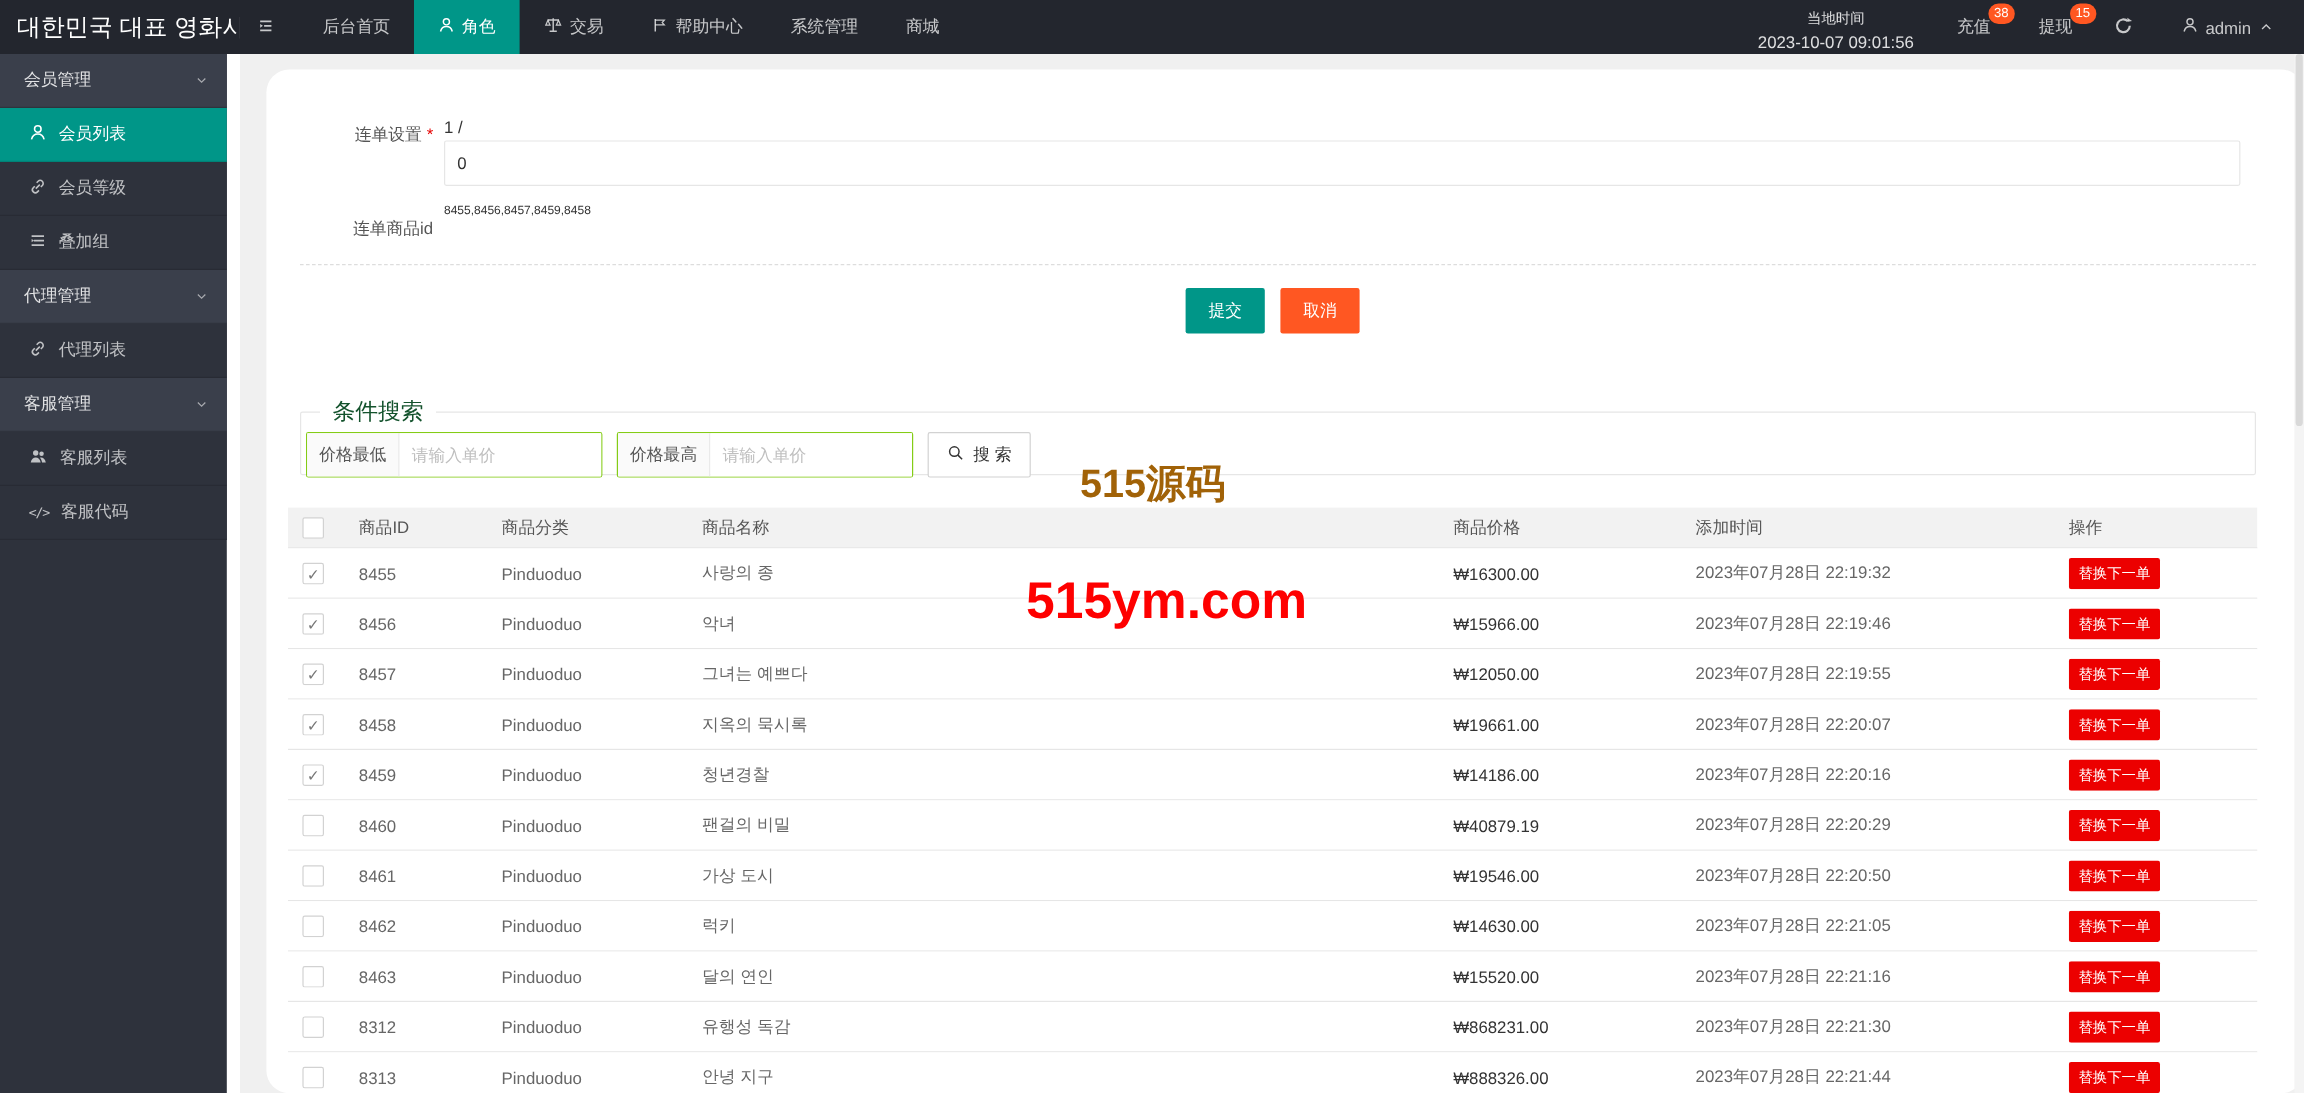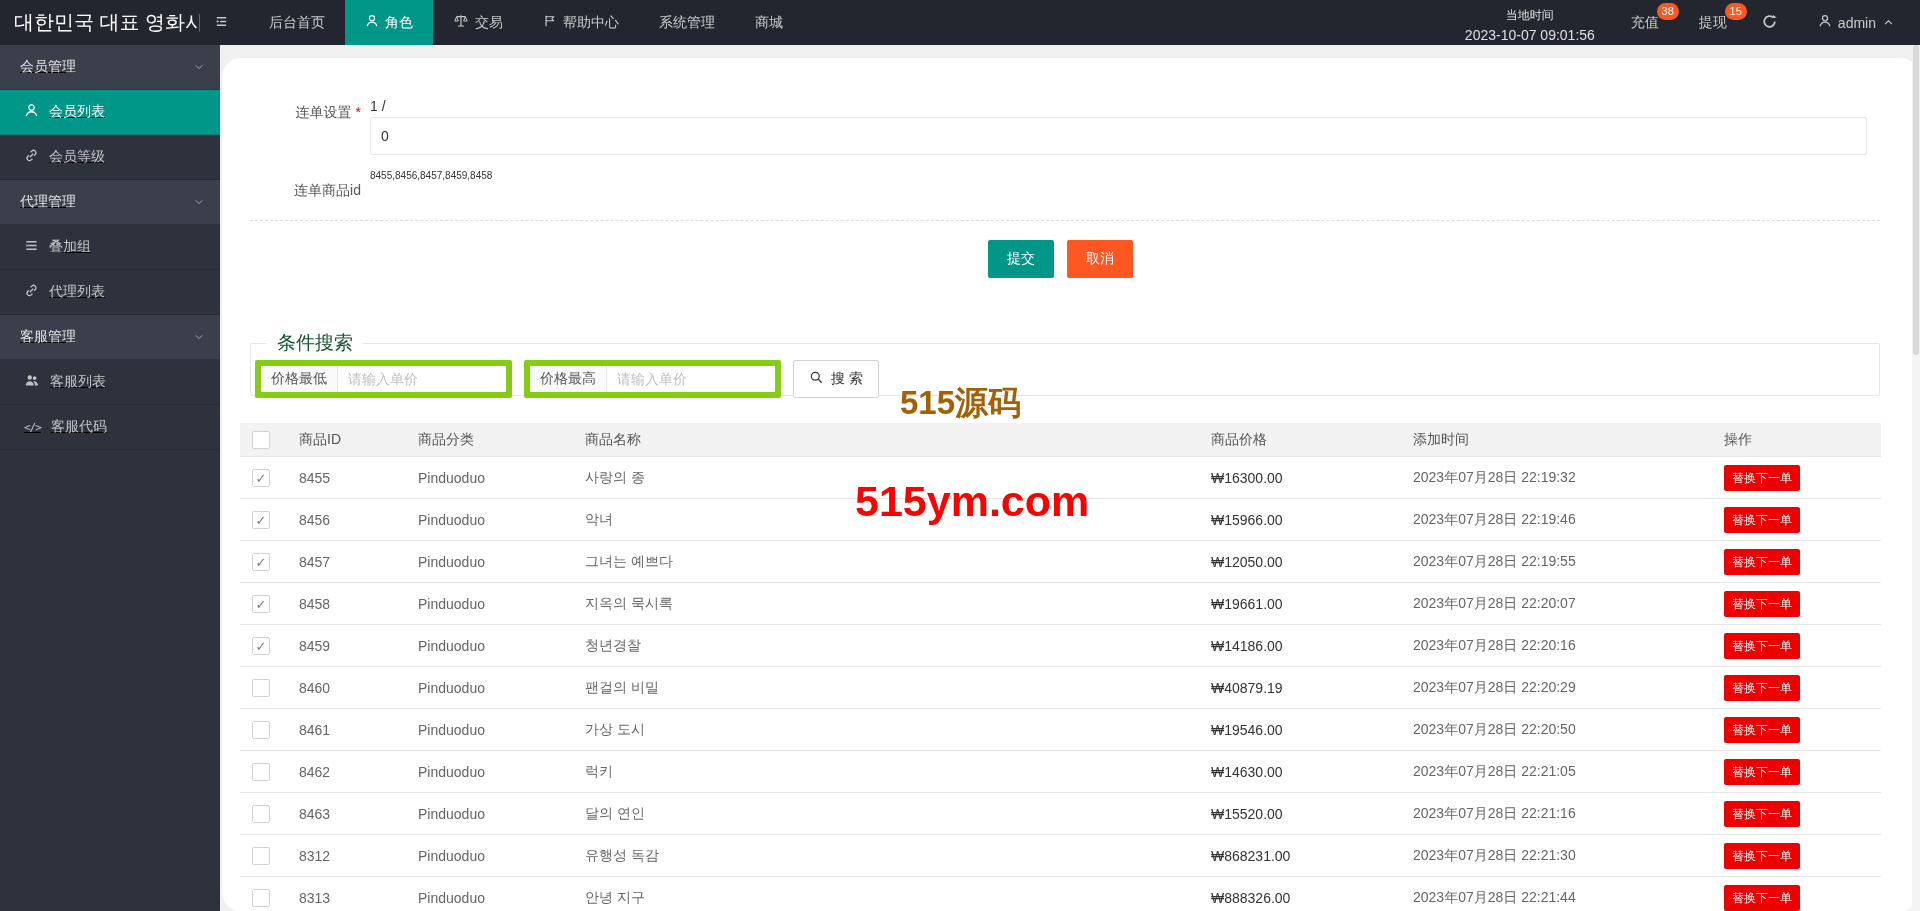--- a/index.html
+++ b/index.html
@@ -15,21 +15,21 @@
   .tb-item.active { background:#009688; color:#fff; }
   .tb-spacer { flex:1; }
   .tb-time { display:flex; flex-direction:column; justify-content:flex-end; align-items:center; color:rgba(255,255,255,.85); padding:0 16px; line-height:1.45; }
   .tb-time .t1 { font-size:12px; }
   .tb-time .t2 { font-size:14px; }
   .badge { position:absolute; top:3px; right:0px; background:#FF5722; color:#fff; font-size:11px; line-height:17px; height:17px; min-width:17px; padding:0 5px; border-radius:9px; text-align:center; }
   .tb-user svg { margin-right:6px; }
   .tb-user .chev { margin-left:7px; margin-right:0; }
 
   
-  .sidebar { position:absolute; top:45px; left:0; width:220px; height:866px; background:#2E323C; z-index:20;text-decoration:underline; }
+  .sidebar { position:absolute; top:45px; left:0; width:189px; height:866px; background:#2E323C; z-index:20; }
   .side-item { height:45px; display:flex; align-items:center; font-size:14px; cursor:pointer; position:relative; }
   .side-group { background:#3A3F4B; color:rgba(255,255,255,.85); padding-left:20px; border-bottom:1px solid rgba(0,0,0,.18); }
   .side-group .chev { position:absolute; right:16px; opacity:.65; }
   .side-child { background:#2E323C; color:rgba(255,255,255,.7); padding-left:24px; border-bottom:1px solid rgba(0,0,0,.12); }
   .side-child svg, .side-child .code-ic { margin-right:10px; flex:0 0 auto; }
   .side-child.active { background:#009688; color:#ffffff;text-align:center; }
   .code-ic { font-family:"DejaVu Sans Mono",monospace; font-size:11px; letter-spacing:-1px; }
 
   
   .main { position:absolute; top:45px; left:200px; width:1720px; height:866px; background:#f0f0f0; }
@@ -45,21 +45,21 @@
   .dashed { position:absolute; top:162px; left:28px; width:1630px; border-top:1px dashed #ddd; }
   .btn-row { position:absolute; top:182px; left:18px; width:1641px; display:flex; justify-content:center; gap:13px; }
   .btn { height:38px; padding:0 19px; border:none; border-radius:2px; color:#fff; font-size:14px; cursor:pointer; font-family:inherit; }
   .btn-submit { background:#009688; }
   .btn-cancel { background:#FF5722; }
 
   
   .search-set { position:absolute; top:272px; left:28px; width:1630px; height:66px; border:1px solid #e6e6e6; border-radius:2px; }
   .search-set legend { margin-left:16px; padding:0 10px; font-size:19px; color:#14532d; }
   .search-bar { display:flex; align-items:center; margin:4px 0 0 4px; }
-  .inp-group { display:flex; border:6px solid #84cc16; border-radius:2px; height:38px; margin-right:12px; }
+  .inp-group { display:flex; border:1px solid #84cc16; border-radius:2px; height:38px; margin-right:12px; }
   .inp-addon { display:flex; align-items:center; padding:0 10px; background:#fafafa; border-right:1px solid #e6e6e6; font-size:14px; color:#555; }
   .inp-group input { border:none; outline:none; width:168px; padding:0 10px; font-size:14px; color:#333; font-family:inherit; }
   .inp-group input::placeholder { color:#bfbfbf; }
   .btn-search { display:flex; align-items:center; gap:7px; height:38px; padding:0 15px; background:#fff; border:1px solid #d2d2d2; border-radius:2px; font-size:14px; color:#333; cursor:pointer; font-family:inherit; }
 
   
   .grid { position:absolute; top:365px; left:18px; width:1641px; }
   .trow { display:flex; align-items:center; border-bottom:1px solid #e6e6e6; background:#fff; }
   .thead { background:#f2f2f2; height:34px; color:#555; border-bottom:1px solid #e6e6e6; }
   .tbody .trow { height:42px; color:#666; }
@@ -199,33 +199,33 @@
             <path d="M2.4 14c.8-3.2 3.1-4.7 5.6-4.7s4.8 1.5 5.6 4.7" fill="none" stroke="currentColor" stroke-width="1.4"></path>
           </svg></span>
       <span>会员列表</span>
     </div>
     <div class="side-item side-child">
       <span><svg width="15" height="15" viewBox="0 0 16 16">
             <path d="M7 4.6l1.3-1.3a2.6 2.6 0 013.7 3.7L10.7 8.3M9 11.4l-1.3 1.3a2.6 2.6 0 01-3.7-3.7L5.3 7.7M6.2 9.8l3.6-3.6" fill="none" stroke="currentColor" stroke-width="1.4"></path>
           </svg></span>
       <span>会员等级</span>
     </div>
+    <div class="side-item side-child">
+      <span><svg width="15" height="15" viewBox="0 0 16 16">
+            <path d="M2.5 4h11M4.5 8h9M2.5 12h11" stroke="currentColor" stroke-width="1.5" fill="none"></path>
+            <path d="M2.5 6.5v3L4.6 8z" fill="currentColor"></path>
+          </svg></span>
+      <span>叠加组</span>
+    </div>
+
     <div class="side-item side-group">
       <span>代理管理</span>
       <span class="chev"><svg width="10" height="10" viewBox="0 0 16 16">
             <path d="M3 5.5l5 5 5-5" fill="none" stroke="currentColor" stroke-width="1.6"></path>
           </svg></span>
-    </div>
-
-    <div class="side-item side-child">
-      <span><svg width="15" height="15" viewBox="0 0 16 16">
-            <path d="M2.5 4h11M4.5 8h9M2.5 12h11" stroke="currentColor" stroke-width="1.5" fill="none"></path>
-            <path d="M2.5 6.5v3L4.6 8z" fill="currentColor"></path>
-          </svg></span>
-      <span>叠加组</span>
     </div>
     <div class="side-item side-child">
       <span><svg width="15" height="15" viewBox="0 0 16 16">
             <path d="M7 4.6l1.3-1.3a2.6 2.6 0 013.7 3.7L10.7 8.3M9 11.4l-1.3 1.3a2.6 2.6 0 01-3.7-3.7L5.3 7.7M6.2 9.8l3.6-3.6" fill="none" stroke="currentColor" stroke-width="1.4"></path>
           </svg></span>
       <span>代理列表</span>
     </div>
 
     <div class="side-item side-group">
       <span>客服管理</span>

